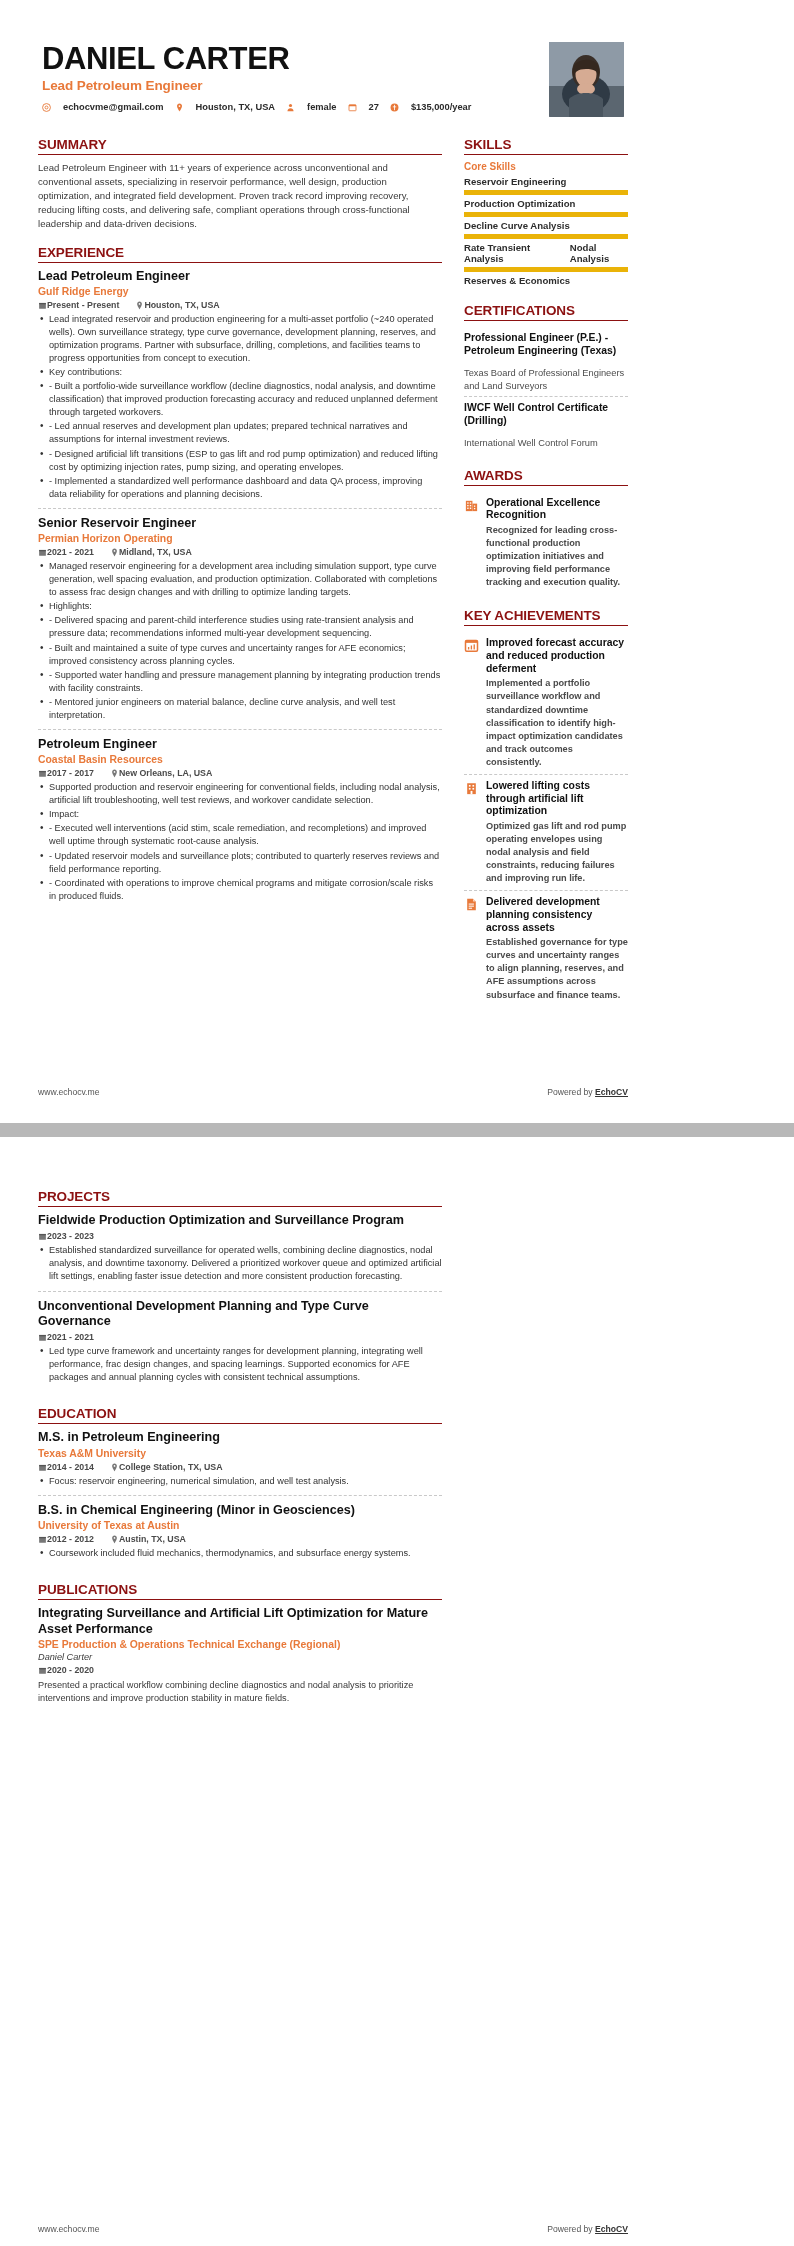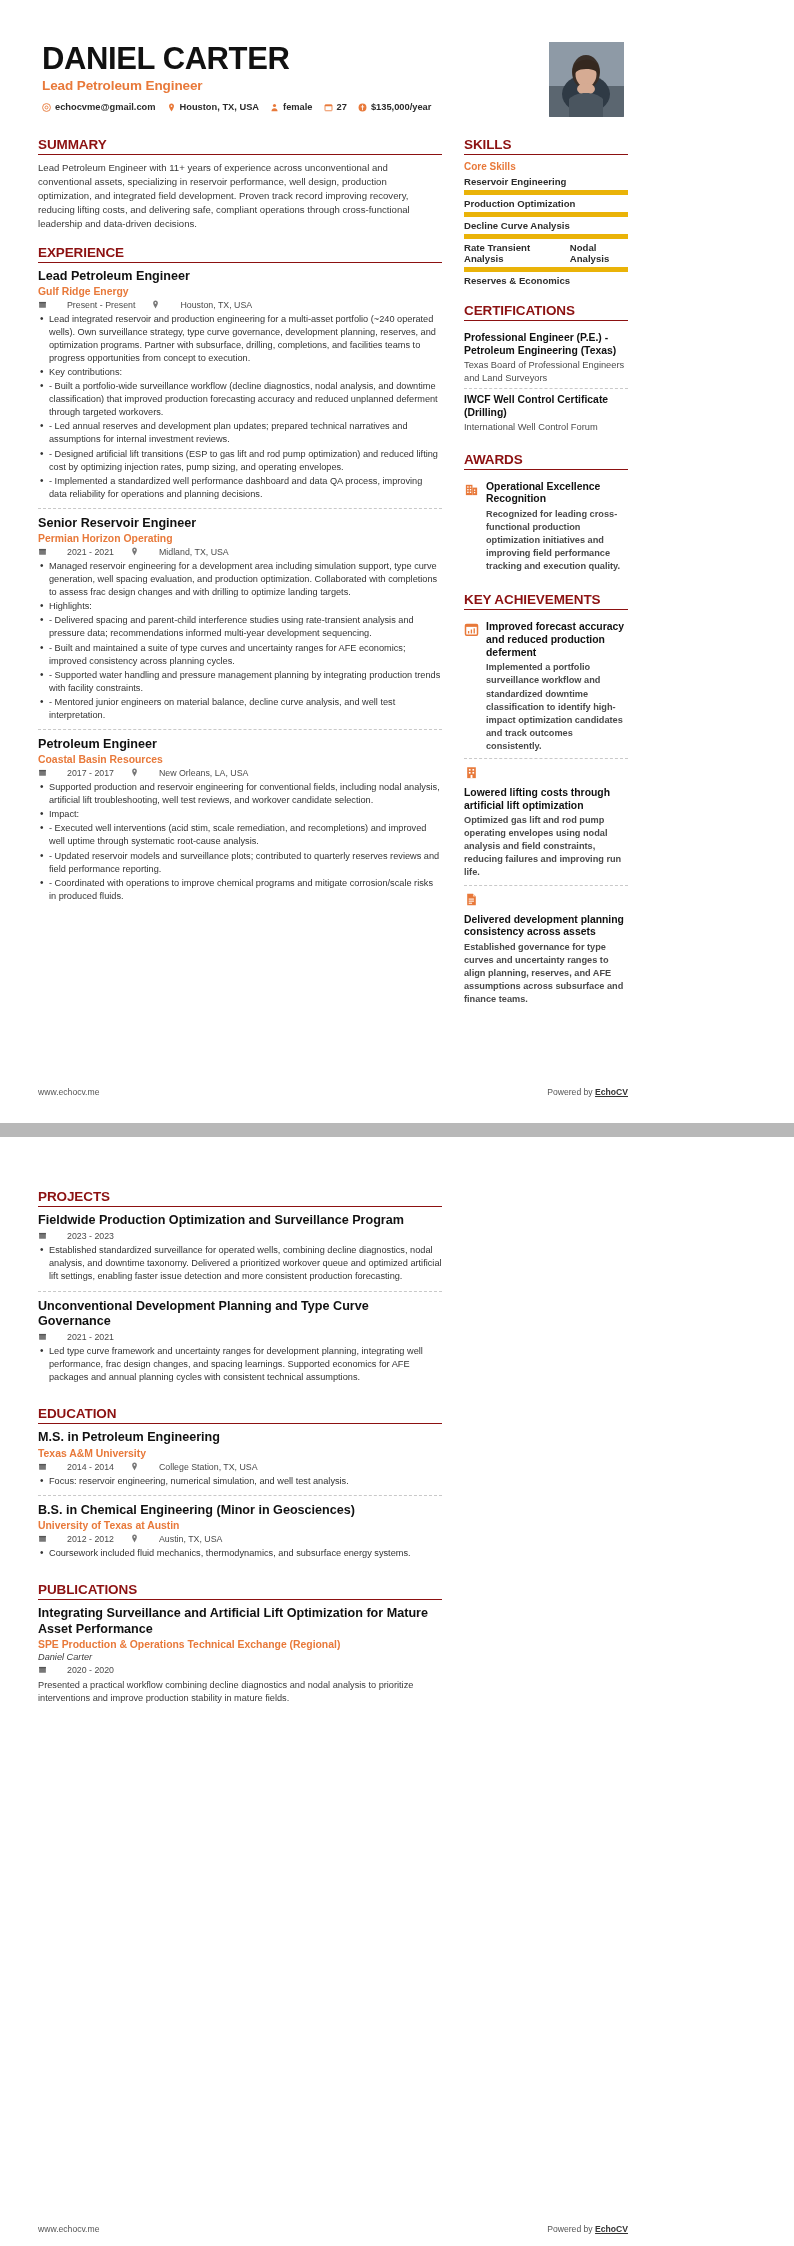--- a/index.html
+++ b/index.html
@@ -55,21 +55,21 @@
   .contact-row {
     display: flex;
     flex-wrap: wrap;
     align-items: center;
     gap: 11px;
     margin-top: 9px;
     font-size: 9.3px;
     font-weight: bold;
     color: #2b2b2b;
   }
-  .contact-item { display: flex; align-items: center; gap: 4px; white-space: nowrap; }
+  .contact-item { display: flex; align-items: center; gap: 12px; white-space: nowrap; }
   .ico { width: 9px; height: 9px; display: inline-block; flex: 0 0 auto; }
   .ico svg { display: block; width: 100%; height: 100%; }
   .photo {
     width: 75px; height: 75px;
     flex: 0 0 auto;
     overflow: hidden;
     background: #6c7785;
     border-radius: 1px;
     margin-right: 4px;
     position: relative;
@@ -123,21 +123,21 @@
     margin-top: 2px;
   }
   .entry-meta {
     display: flex;
     align-items: center;
     gap: 16px;
     margin-top: 3px;
     font-size: 8.8px;
     color: #4a4a4a;
   }
-  .meta-item { display:flex; align-items:flex-start; gap:20px; }
+  .meta-item { display:flex; align-items:flex-end; gap:0;font-weight:bold; }
   .bullets { list-style: none; margin-top: 3px; }
   .bullets li {
     font-size: 9.2px;
     line-height: 1.42;
     color: #333;
     padding-left: 11px;
     position: relative;
     margin-bottom: 1px;
   }
   .bullets li:before {
@@ -175,29 +175,29 @@
   .cert-name {
     font-size: 10.4px;
     font-weight: bold;
     color: #111;
     line-height: 1.25;
   }
   .cert-org {
     font-size: 9.3px;
     color: #4d4d4d;
     line-height: 1.35;
-    margin-top: 2px;
+    margin-top: 10px;
   }
 
   .ka-item {
     display: flex;
     gap: 7px;
     padding: 5px 0;
   }
-  .ka-item + .ka-item { border-top: 1px dashed #c9c9c9; flex-direction: column; }
+  .ka-item + .ka-item { border-top: 1px dashed #c9c9c9; }
   .ka-icon {
     width: 15px; height: 15px; flex: 0 0 15px;
     margin-top: 1px;
   }
   .ka-icon svg { width: 100%; height: 100%; display:block; }
   .ka-title {
     font-size: 10.4px;
     font-weight: bold;
     color: #111;
     line-height: 1.22;

